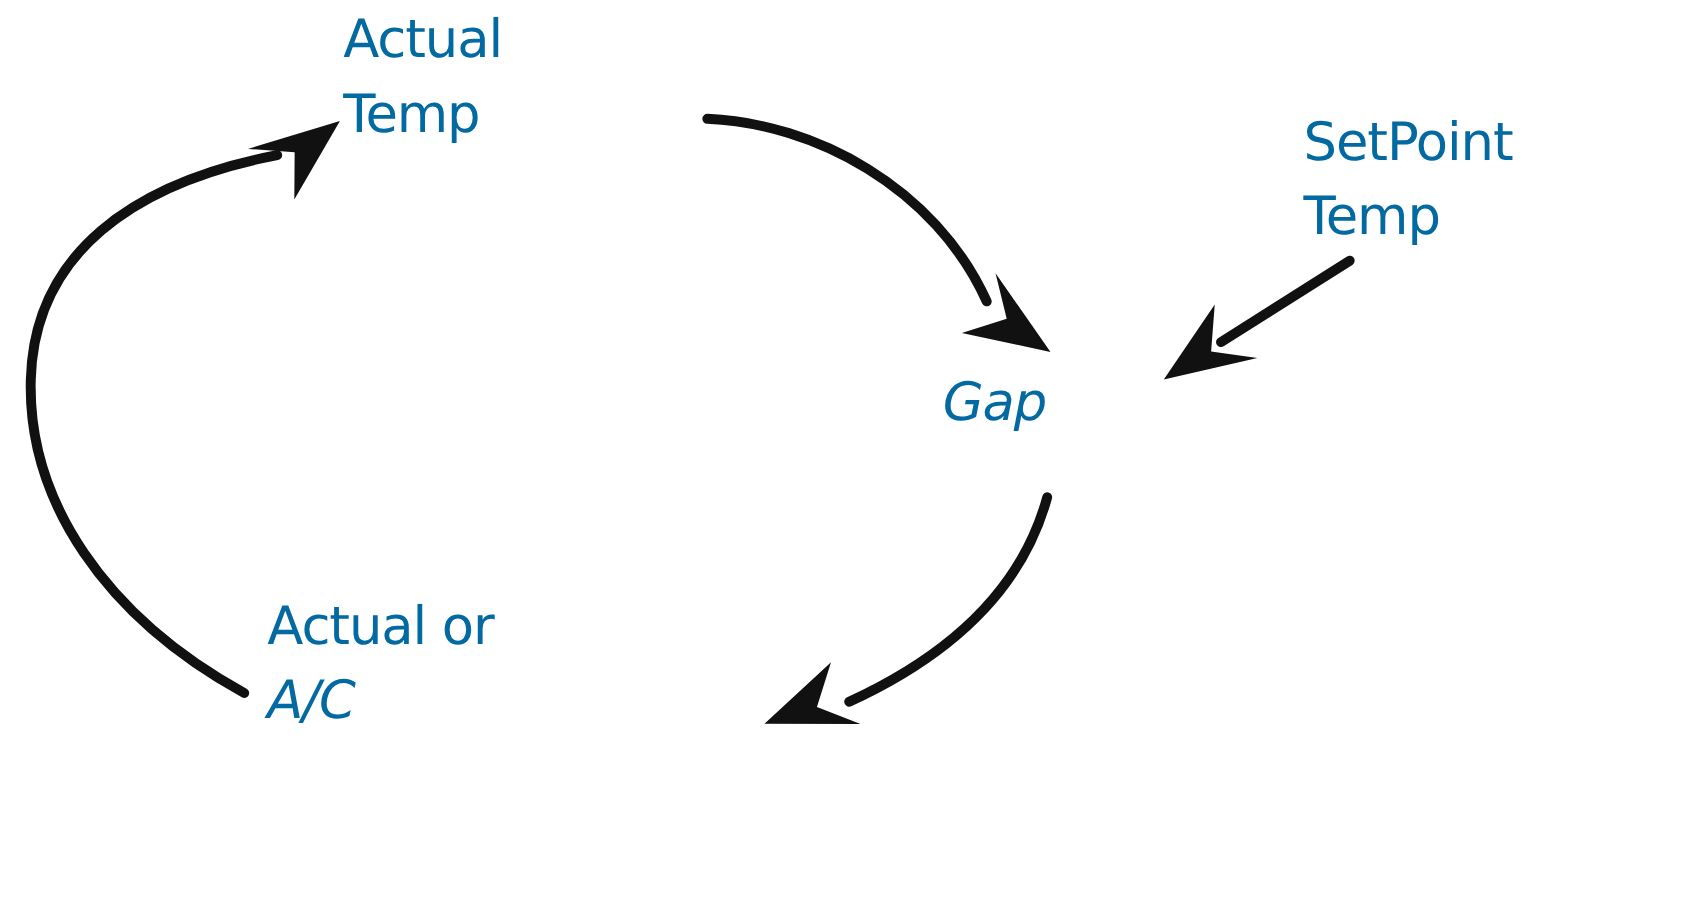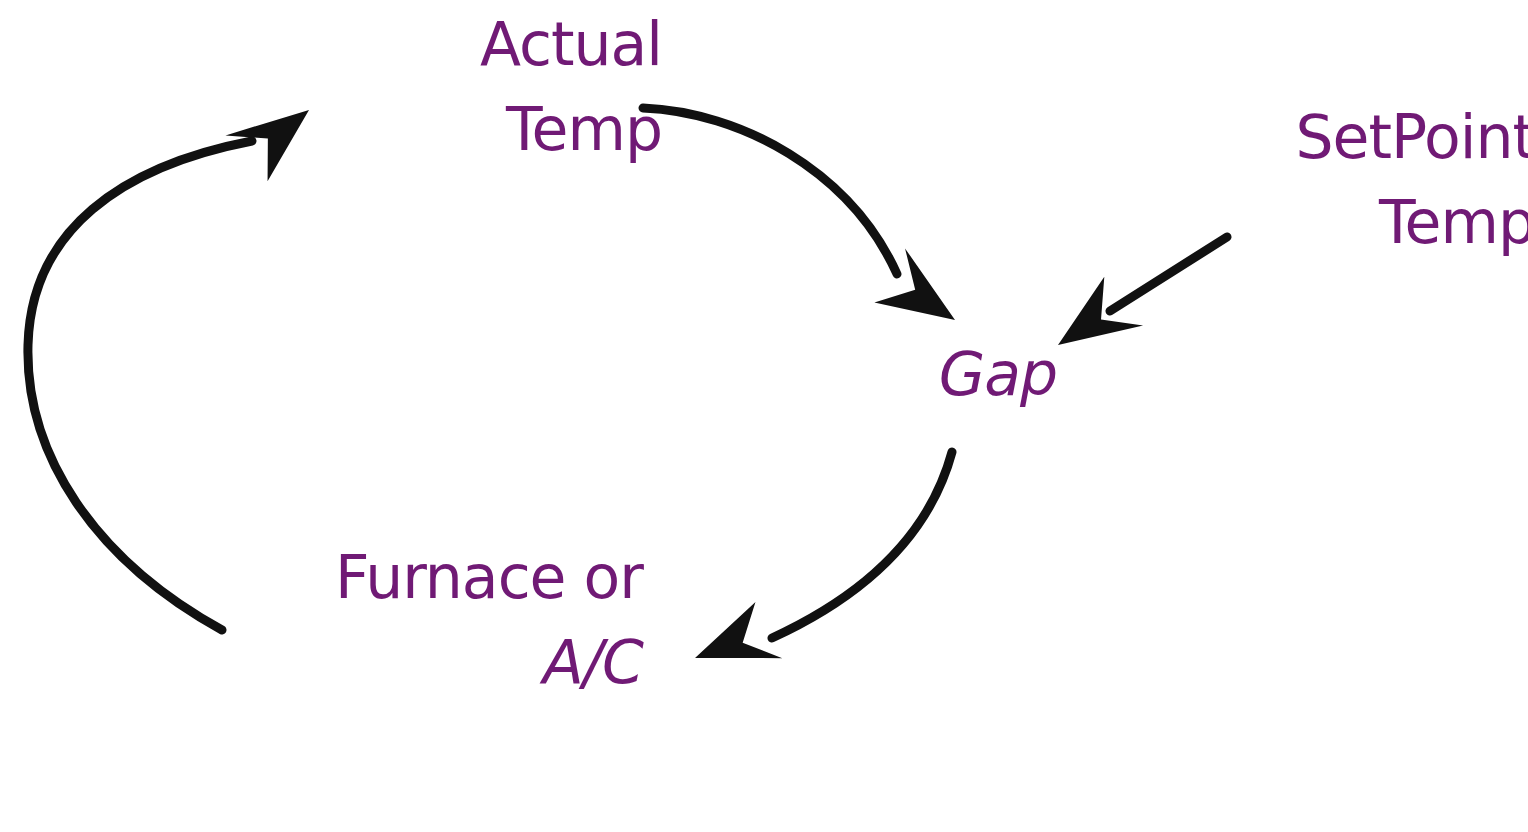--- a/index.html
+++ b/index.html
@@ -11,25 +11,25 @@
     position: relative;
     width: 1528px;
     height: 832px;
     background: #ffffff;
     overflow: hidden;
     font-family: "DejaVu Sans", "Liberation Sans", sans-serif;
     color: #111111;
   }
   .node {
     position: absolute;
-    text-align: right;
-    font-size: 60px;
+    text-align: left;
+    font-size: 48px;
     line-height: 1.42;
     letter-spacing: -1px;
-    color: #701a75;
+    color: #0369a1;
     white-space: nowrap;
   }
   .node .line { display: block; }
   .italic { font-style: italic; }
   .arrows-layer {
     position: absolute;
     left: 0;
     top: 0;
     width: 1528px;
     height: 832px;
@@ -81,17 +81,17 @@
   <div class="node" style="left:1185px; top:95px; width:350px;">
     <span class="line">SetPoint</span>
     <span class="line">Temp</span>
   </div>
 
   <div class="node italic" style="left:857px; top:332px; width:200px;font-style:italic;">
     <span class="line">Gap</span>
   </div>
 
   <div class="node" style="left:243px; top:535px; width:400px;">
-    <span class="line">Furnace or</span>
+    <span class="line">Actual or</span>
     <span class="line italic">A/C</span>
   </div>
 
 </div>
 
 </body></html>

